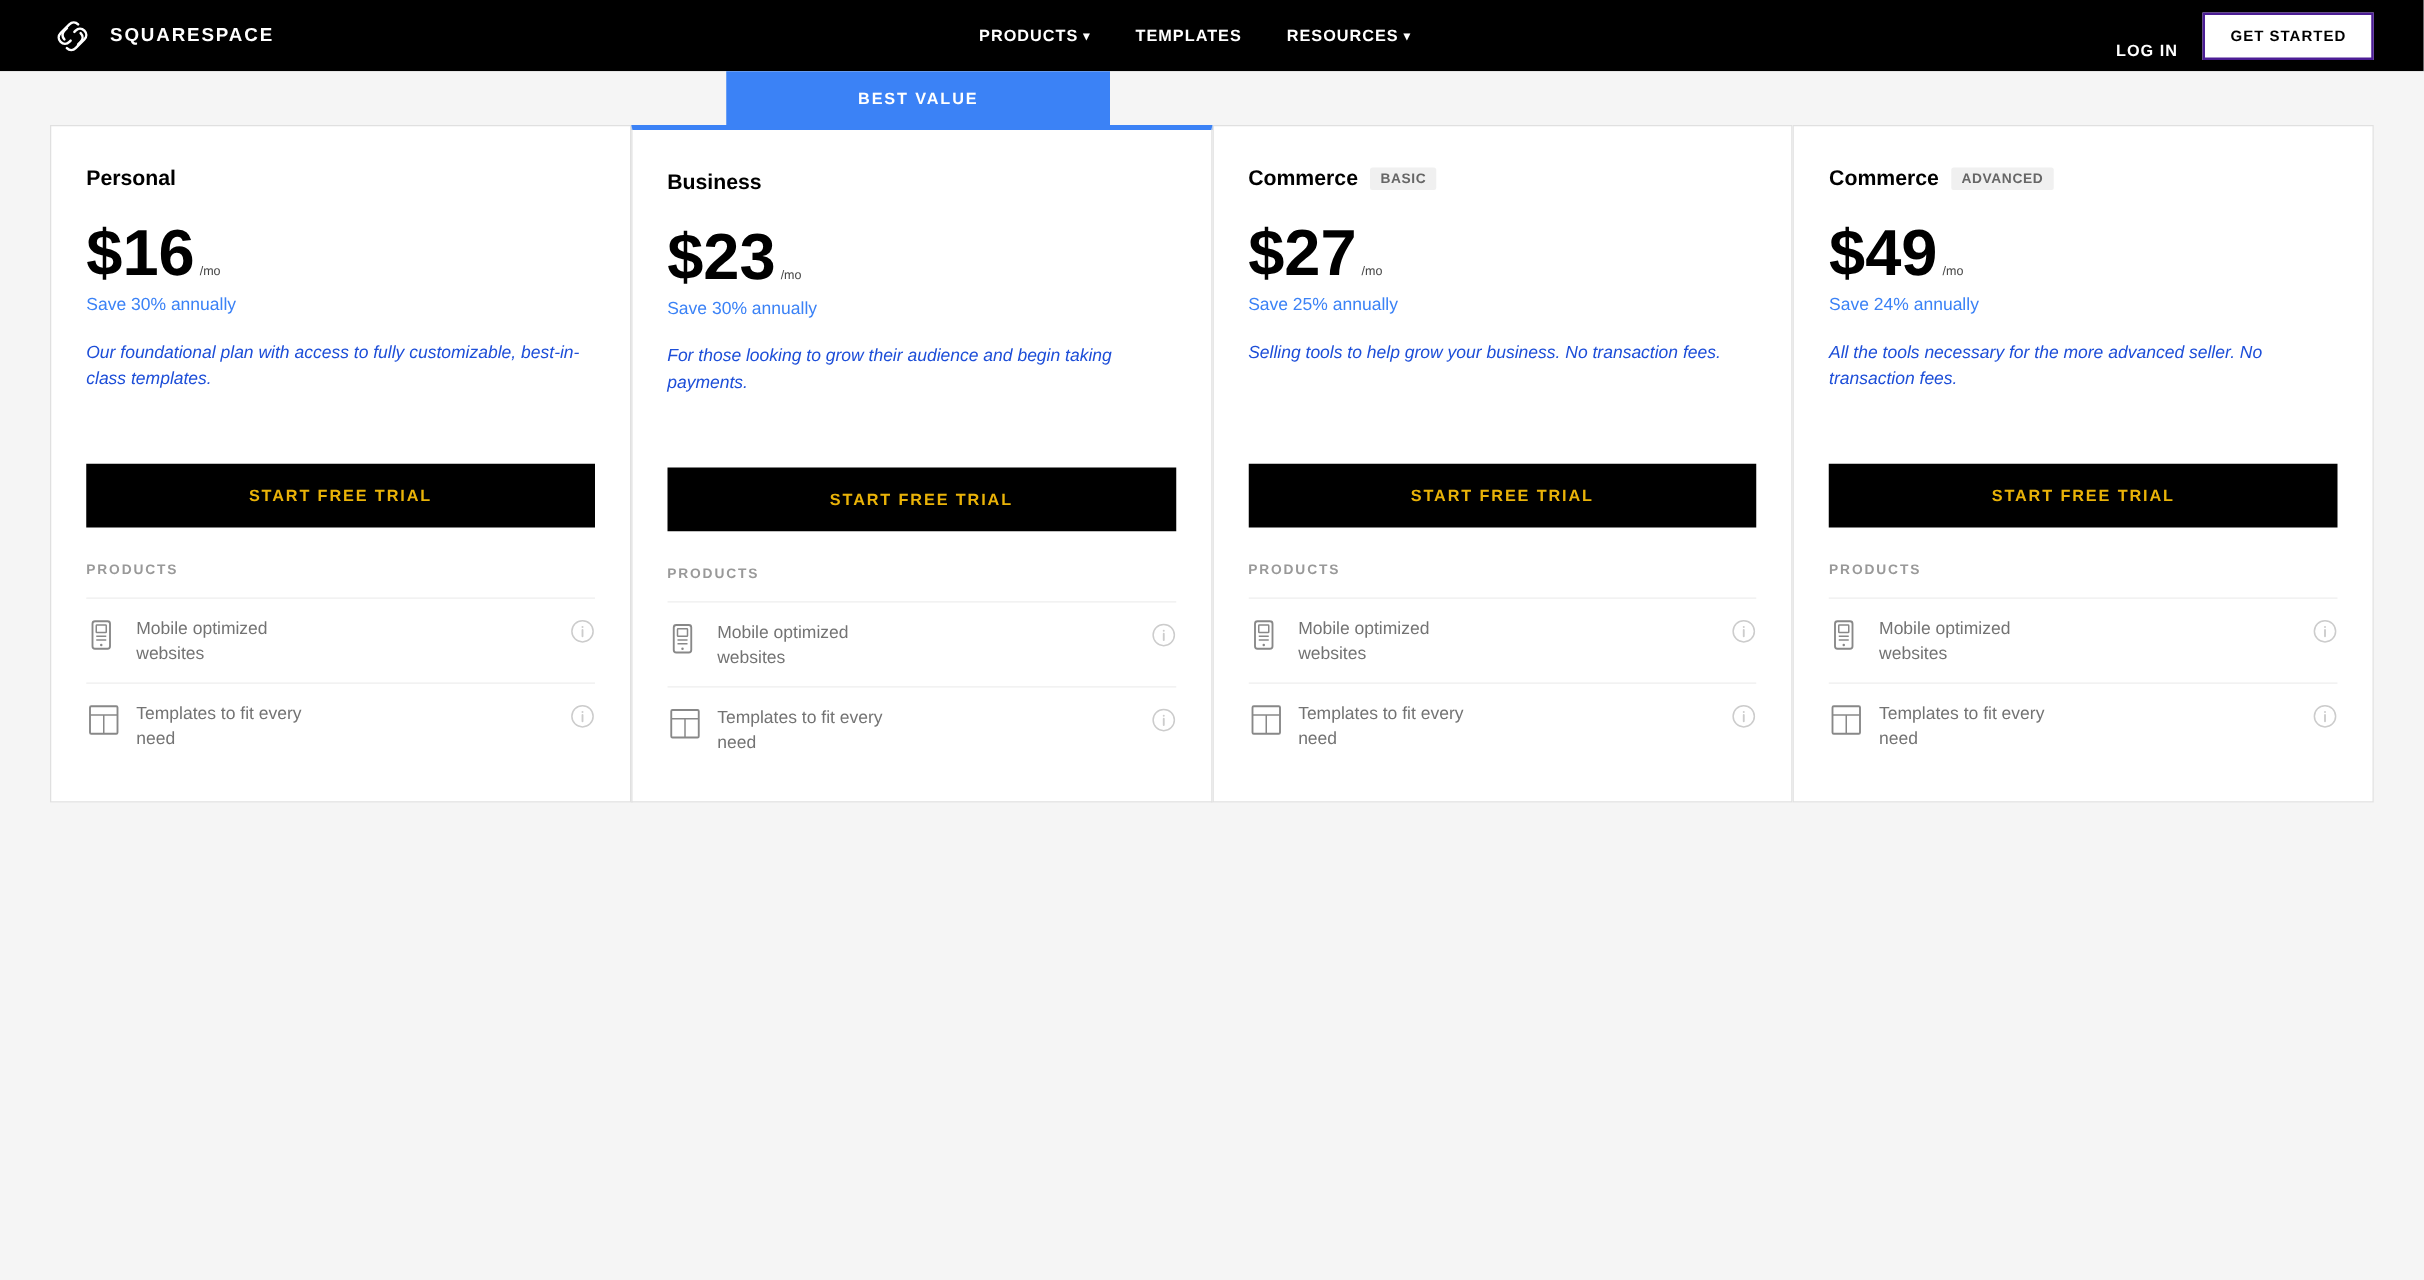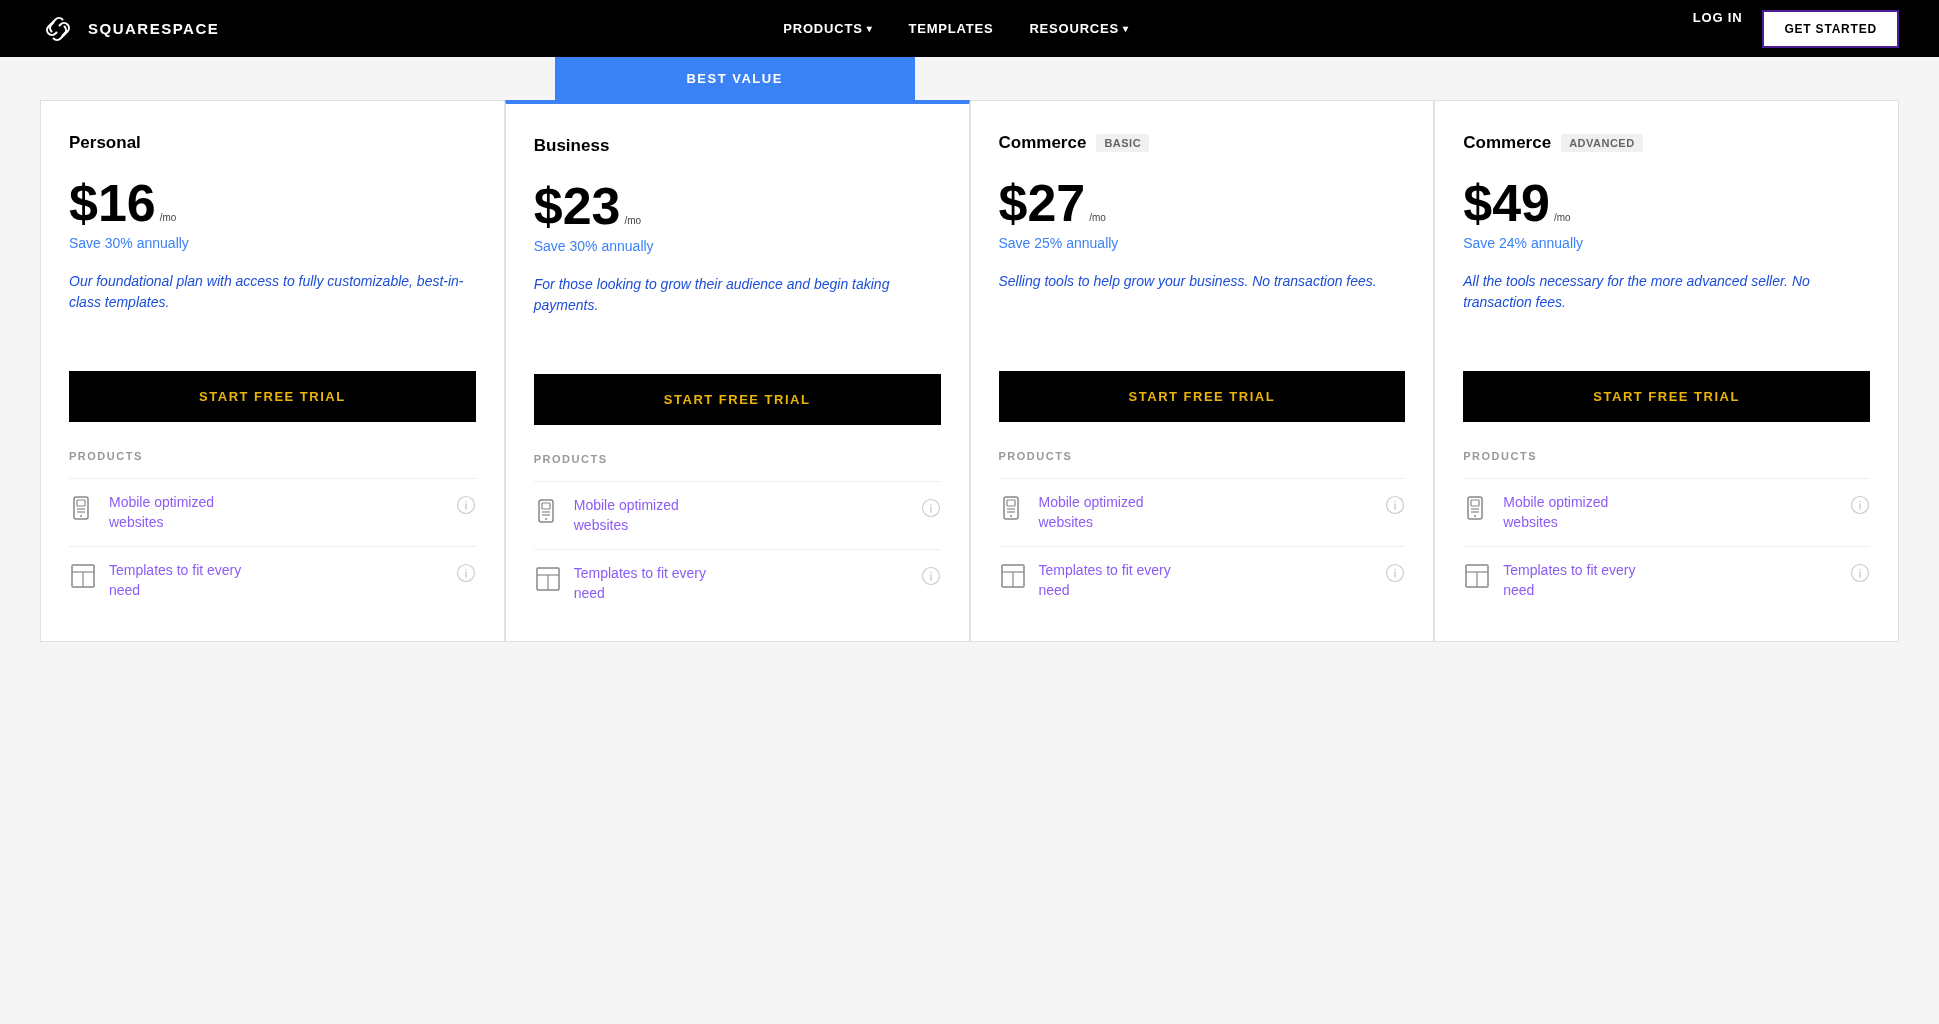--- a/index.html
+++ b/index.html
@@ -27,21 +27,21 @@
       color: #fff;
       font-size: 13px;
       font-weight: 600;
       letter-spacing: 0.8px;
       cursor: pointer;
       display: flex;
       align-items: center;
       gap: 4px;
     }
     .nav-chevron { font-size: 10px; }
-    .nav-right { display: flex; align-items: flex-start; gap: 20px; }
+    .nav-right { display: flex; align-items: flex-end; gap: 20px; }
     .nav-login {
       color: #fff;
       font-size: 13px;
       font-weight: 600;
       letter-spacing: 0.8px;
       cursor: pointer;
     }
     .nav-get-started {
       background: #fff;
       color: #000;
@@ -61,21 +61,21 @@
       background: #f5f5f5;
     }
     .best-value-banner {
       background: #3b82f6;
       color: #fff;
       font-size: 13px;
       font-weight: 700;
       letter-spacing: 1.5px;
       padding: 14px 0;
       text-align: center;
-      width: 360px;
+      width: 307px;
     }
 
     
     .pricing-section {
       padding: 0 40px 40px;
       background: #f5f5f5;
     }
     .pricing-grid {
       display: grid;
       grid-template-columns: repeat(4, 1fr);
@@ -185,21 +185,21 @@
       gap: 12px;
     }
     .feature-icon {
       width: 28px;
       height: 28px;
       flex-shrink: 0;
       margin-top: 1px;
     }
     .feature-text {
       font-size: 14px;
-      color: #8b5cf6;
+      color: #737373;
       line-height: 1.4;
     }
     .info-icon {
       width: 20px;
       height: 20px;
       flex-shrink: 0;
       margin-top: 2px;
       color: #bbb;
     }
   </style>

